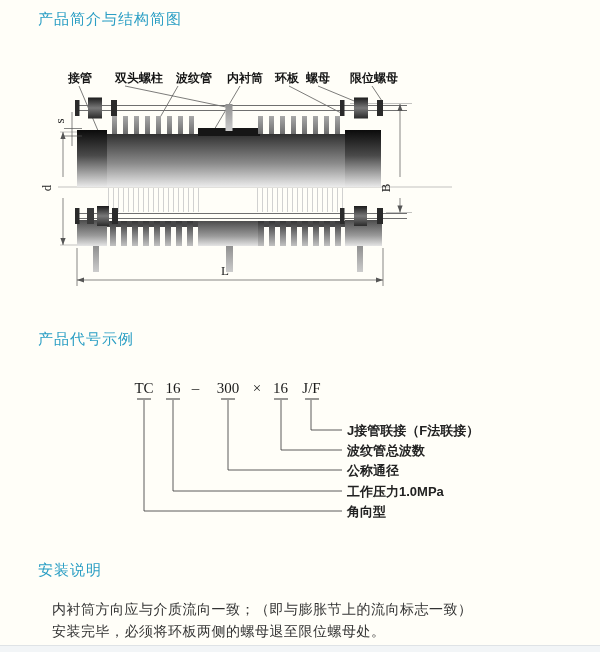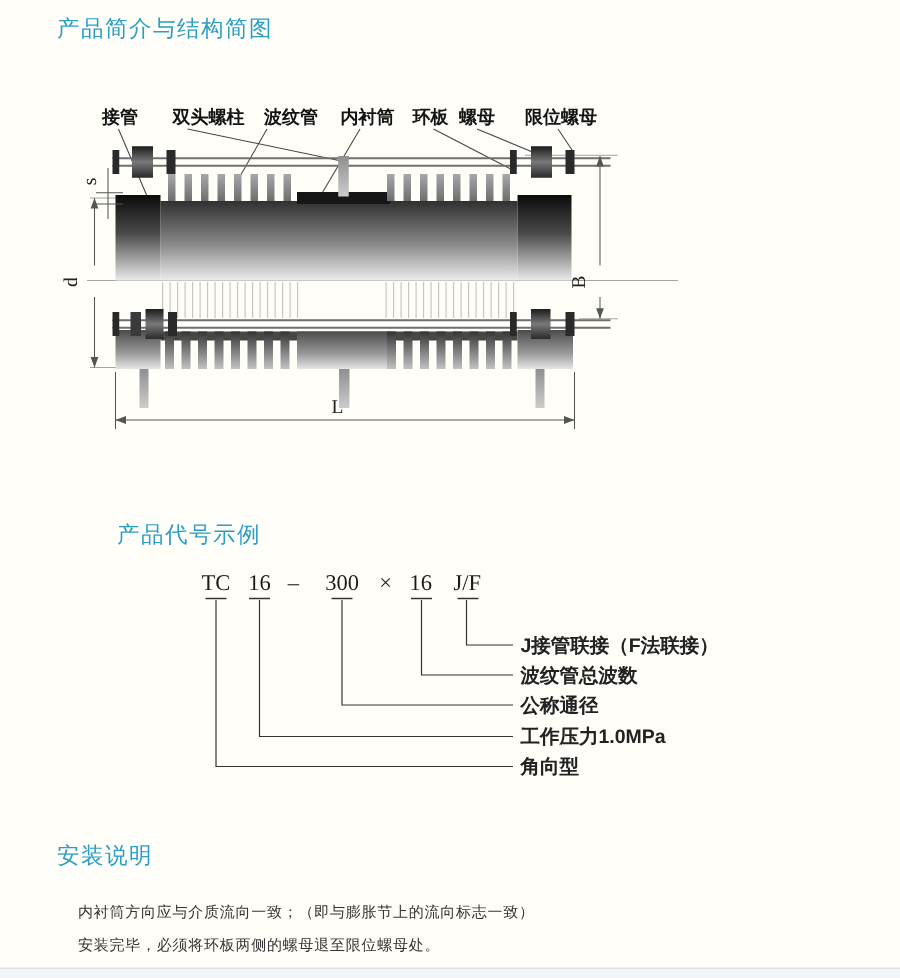--- a/index.html
+++ b/index.html
@@ -10,25 +10,25 @@
     position:relative;
     overflow:hidden;
   }
   .page{position:absolute;inset:0;}
   .sec-title{
     position:absolute;left:38px;
     font-size:15px;font-weight:normal;letter-spacing:1px;
     color:#2A9EC4;
   }
   #title-intro{top:10px;}
-  #title-code{top:347px;margin-left:40px;}
+  #title-code{top:330px;}
   #title-install{top:561px;}
   .install-text{
     position:absolute;left:52px;top:598px;
-    font-size:10px;line-height:22px;color:#333;
+    font-size:14px;line-height:22px;color:#333;
     letter-spacing:0.5px;
   }
   svg{position:absolute;}
   #diagram-svg{left:30px;top:60px;width:440px;height:255px;}
   #code-svg{left:120px;top:370px;width:360px;height:160px;}
   .bottom-strip{
     position:absolute;left:0;top:645px;width:600px;height:7px;
     background:#f2f5f7;border-top:1px solid #dfe3e6;box-sizing:border-box;
   }
   .part-label{font-size:12px;font-weight:bold;fill:#141414;font-family:"Liberation Sans",sans-serif;}

